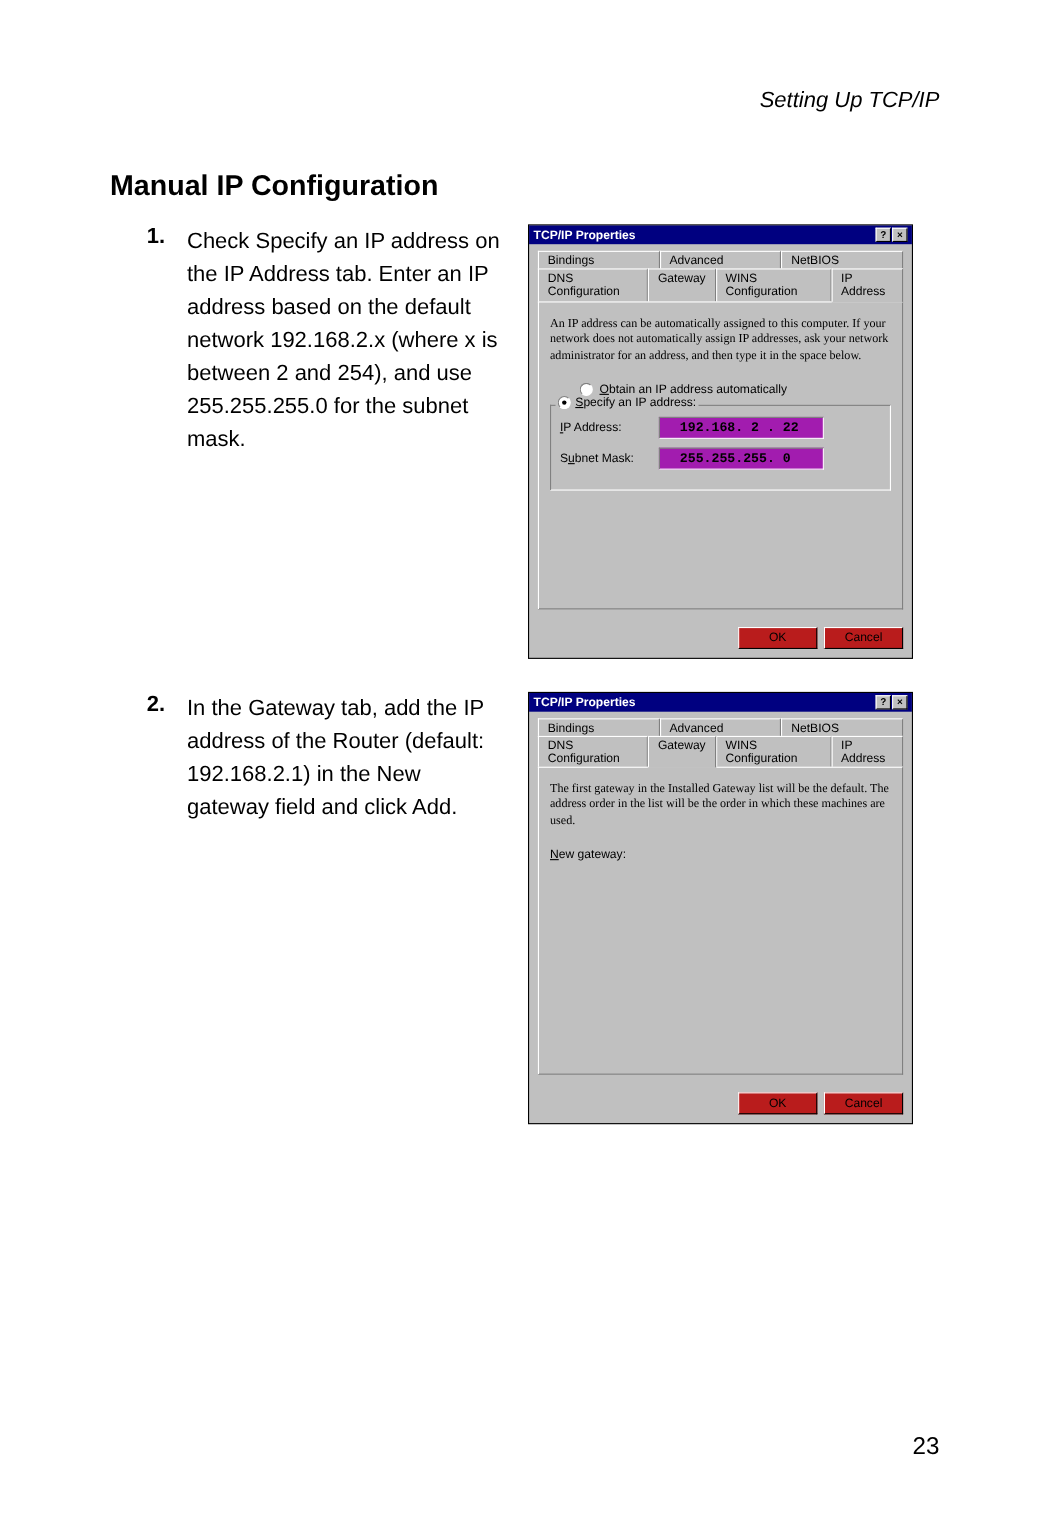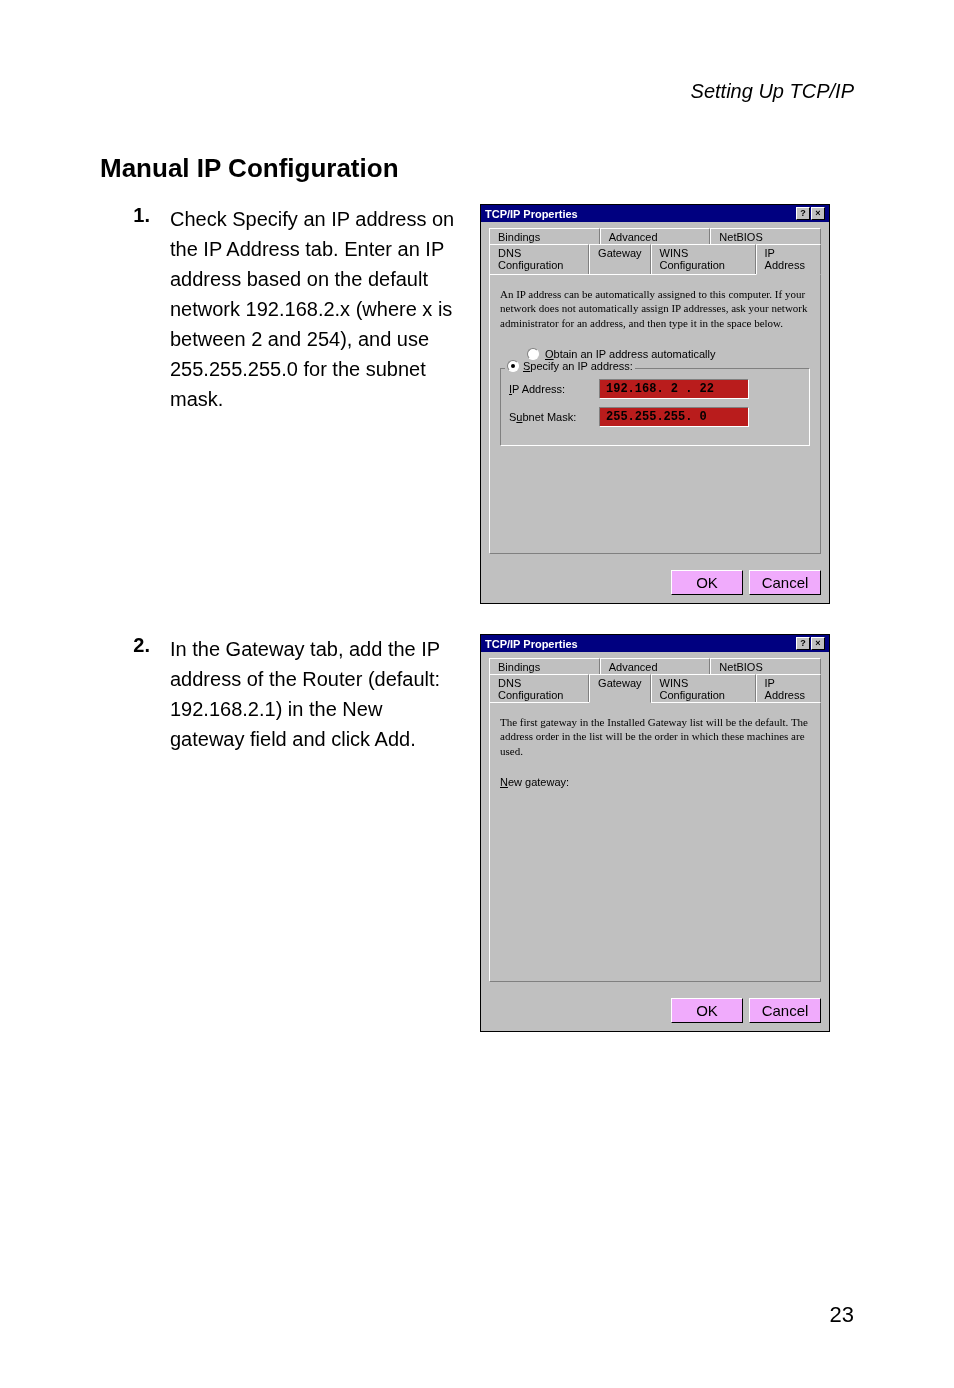--- a/index.html
+++ b/index.html
@@ -176,50 +176,50 @@
       align-items: center;
       gap: 10px;
       margin-bottom: 8px;
     }
     .field-label {
       width: 80px;
       font-size: 11px;
       text-align: left;
     }
     .input-box {
-      background: #b91c1c;
+      background: #a21caf;
       border-top: 1px solid #808080;
       border-left: 1px solid #808080;
       border-right: 1px solid #fff;
       border-bottom: 1px solid #fff;
-      padding: 2px 6px;
+      padding: 2px 18px;
       font-family: 'Courier New', monospace;
       font-size: 12px;
       width: 150px;
       height: 20px;
       font-weight: bold;
     }
     .input-box-small {
       width: 130px;
     }
     .dialog-buttons {
       display: flex;
       justify-content: flex-end;
       gap: 6px;
       padding: 8px;
     }
     .win-btn {
       min-width: 72px;
       padding: 3px 5px;
-      background: #f0abfc;
+      background: #b91c1c;
       border-top: 1px solid #fff;
       border-left: 1px solid #fff;
       border-right: 1px solid #000;
       border-bottom: 1px solid #000;
-      font-size: 15px;
+      font-size: 11px;
       text-align: center;
       cursor: pointer;
     }
     .win-btn-small {
       min-width: 60px;
       padding: 2px 8px;
       background: #c0c0c0;
       border-top: 1px solid #fff;
       border-left: 1px solid #fff;
       border-right: 1px solid #000;

